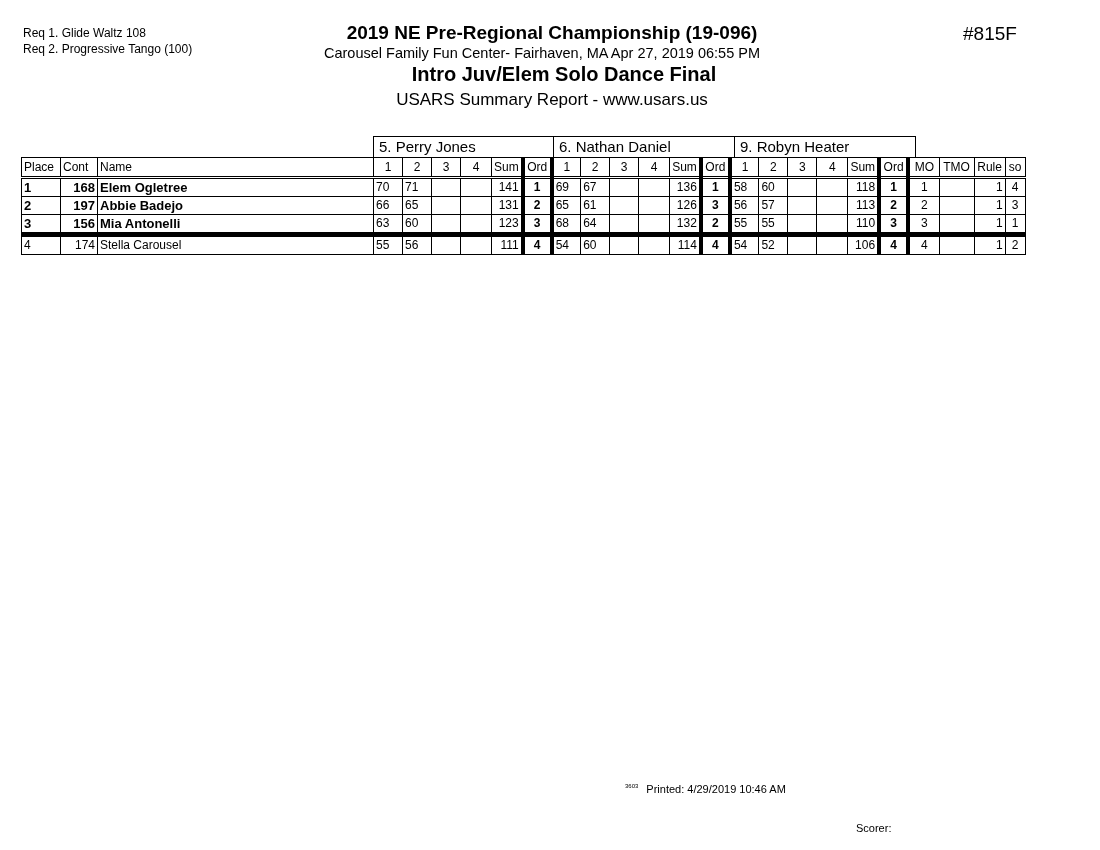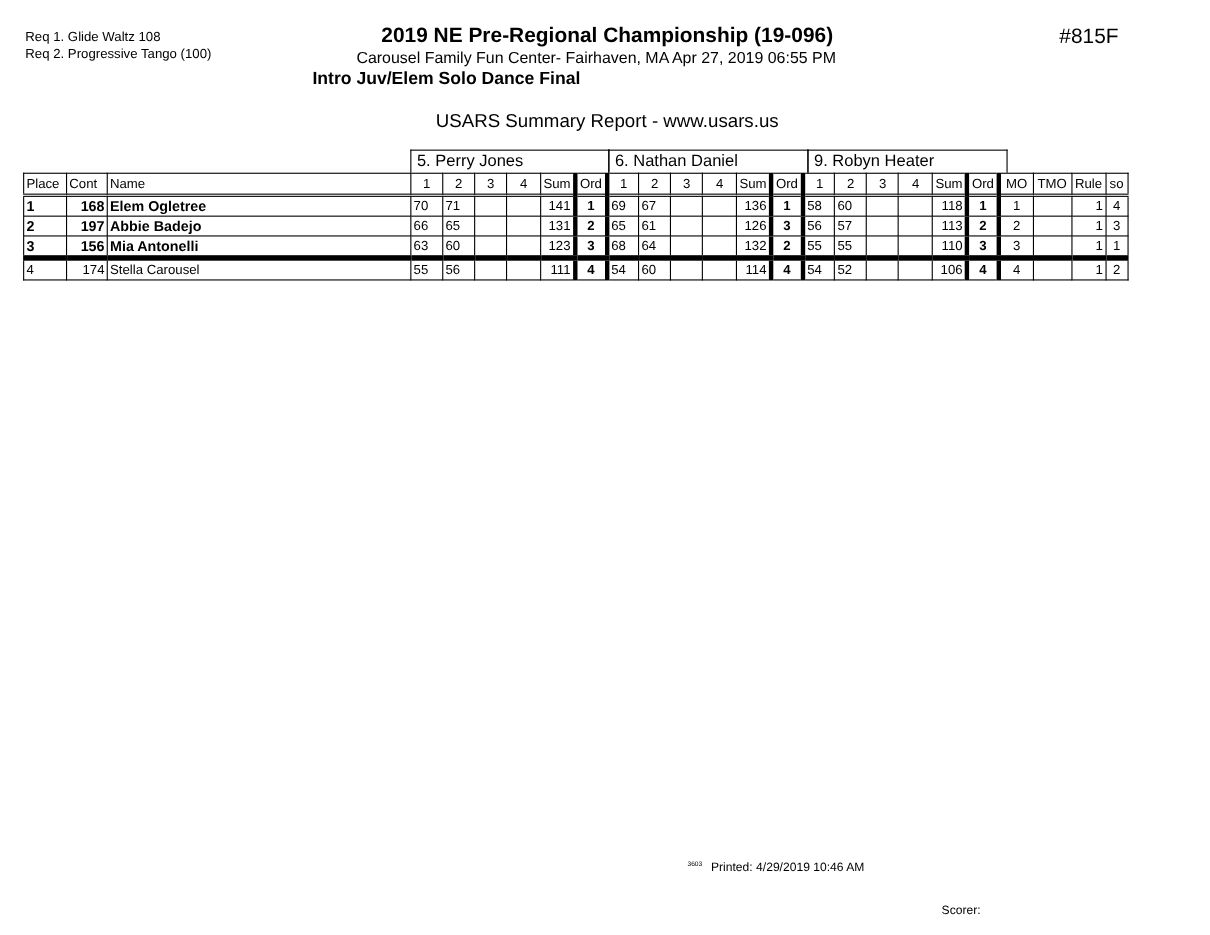--- a/index.html
+++ b/index.html
@@ -2,22 +2,22 @@
 <html><head>
 <meta charset="utf-8">
 <style>
   html, body { margin: 0; padding: 0; background: #ffffff; }
   body { width: 1100px; height: 850px; position: relative; overflow: hidden;
          font-family: "Liberation Sans", sans-serif; color: #000; }
   .abs { position: absolute; }
   .req { left: 23px; font-size: 12px; line-height: 16px; }
   .title1 { left: 292px; width: 520px; top: 22px; text-align: center; font-size: 19px; font-weight: bold; }
   .title2 { left: 292px; width: 500px; top: 45px; text-align: center; font-size: 14.5px; }
-  .title3 { left: 284px; width: 520px; top: 63px; text-align: left; font-size: 16px; font-weight: bold; }
-  .title4 { left: 292px; width: 520px; top: 100px; text-align: center; font-size: 17px; }
+  .title3 { left: 304px; width: 520px; top: 63px; text-align: center; font-size: 20px; font-weight: bold; }
+  .title4 { left: 292px; width: 520px; top: 90px; text-align: center; font-size: 17px; }
   .eventno { left: 963px; top: 23px; font-size: 19px; font-weight: normal; }
 
   
   .judgebox { top: 136px; height: 21px; border: 1px solid #000; border-bottom: none;
               font-size: 15px; box-sizing: border-box; padding: 1px 0 0 5px; }
 
   table.res { position: absolute; left: 21px; top: 157px; border-collapse: collapse;
               font-size: 12px; table-layout: fixed; }
   table.res td { border: 1px solid #000; height: 18px; padding: 0 2px; box-sizing: border-box;
                  white-space: nowrap; overflow: hidden; line-height: 17px; }

